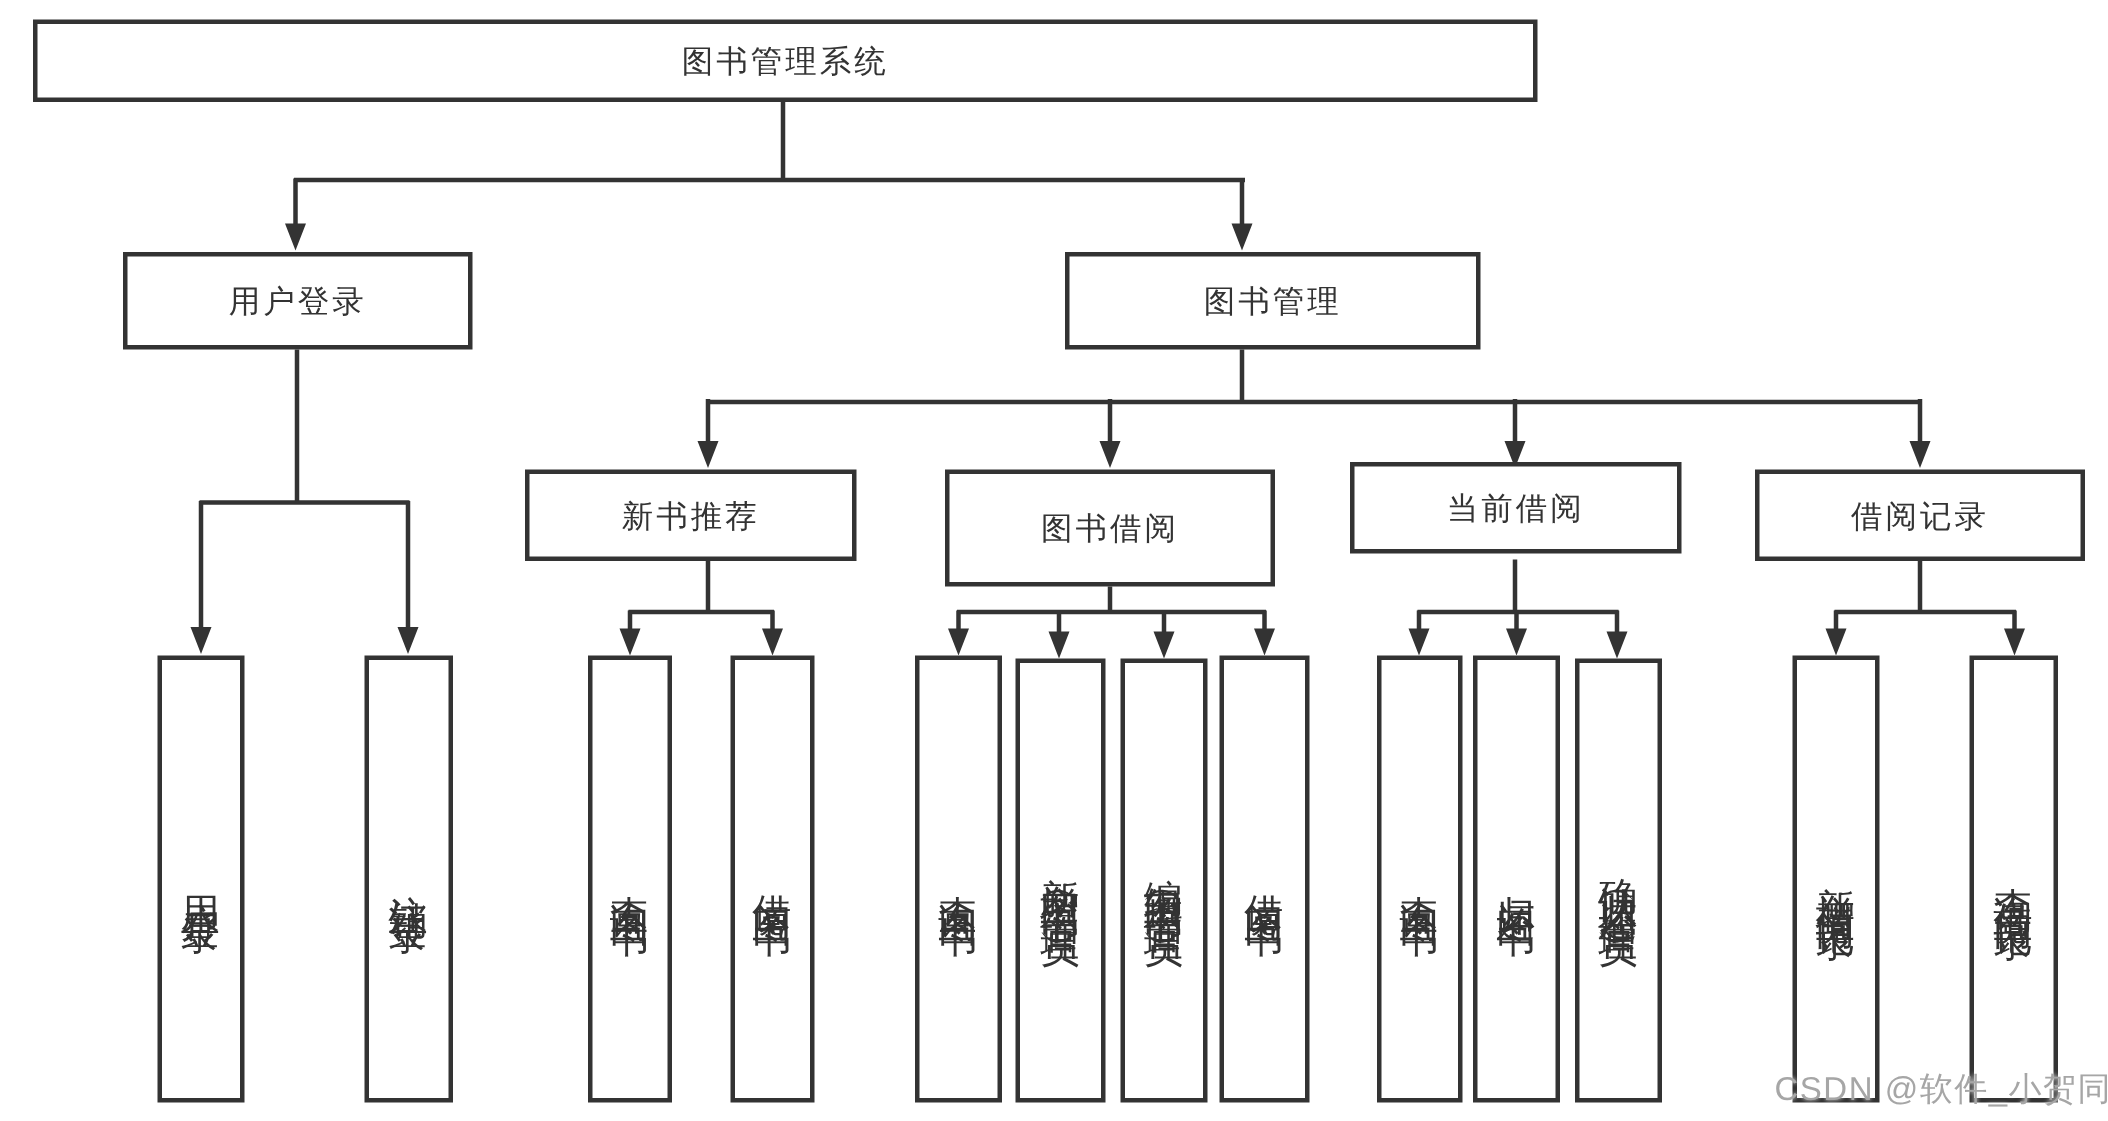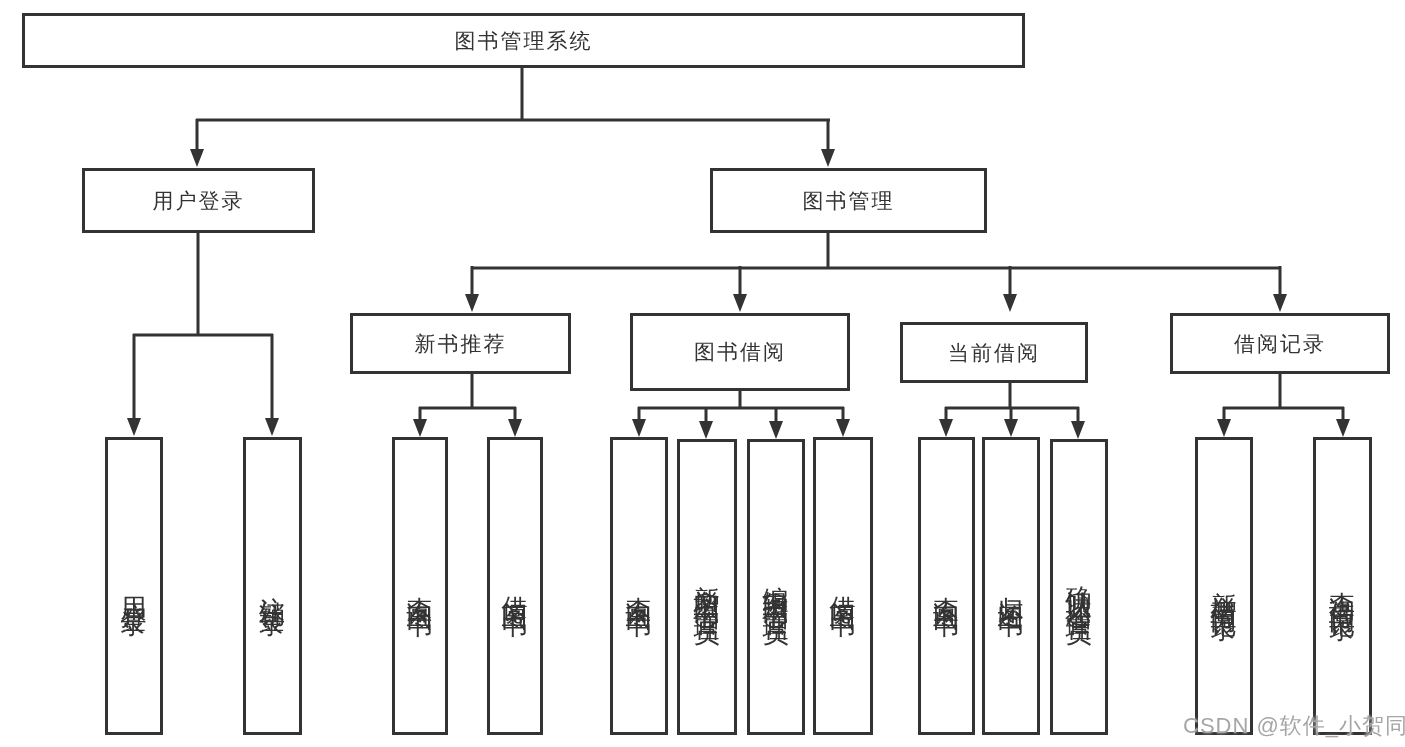--- a/index.html
+++ b/index.html
@@ -62,21 +62,21 @@
   <div class="node hbox" style="left:710px;top:168px;width:277px;height:65px;">
     <span>图书管理</span>
   </div>
 
   <div class="node hbox" style="left:350px;top:313px;width:221px;height:61px;">
     <span>新书推荐</span>
   </div>
   <div class="node hbox" style="left:630px;top:313px;width:220px;height:78px;">
     <span>图书借阅</span>
   </div>
-  <div class="node hbox" style="left:900px;top:322px;width:188px;height:61px;">
+  <div class="node hbox" style="left:900px;top:308px;width:221px;height:61px;">
     <span>当前借阅</span>
   </div>
   <div class="node hbox" style="left:1170px;top:313px;width:220px;height:61px;">
     <span>借阅记录</span>
   </div>
 
   <div class="node vbox" style="left:105px;top:437px;width:58px;height:298px;">
     <span>用户登录</span>
   </div>
   <div class="node vbox" style="left:243px;top:437px;width:59px;height:298px;">

